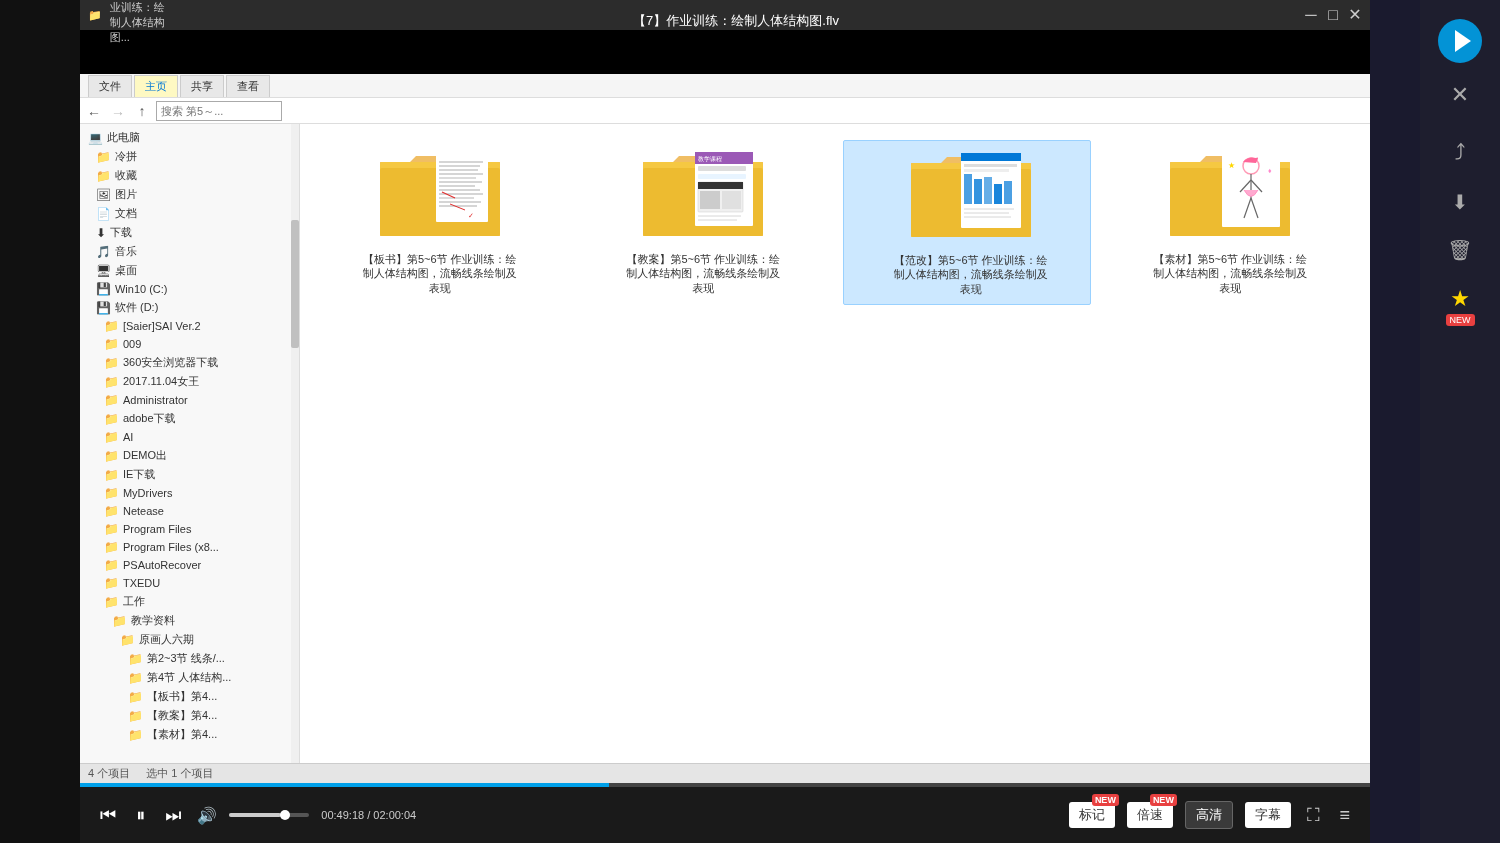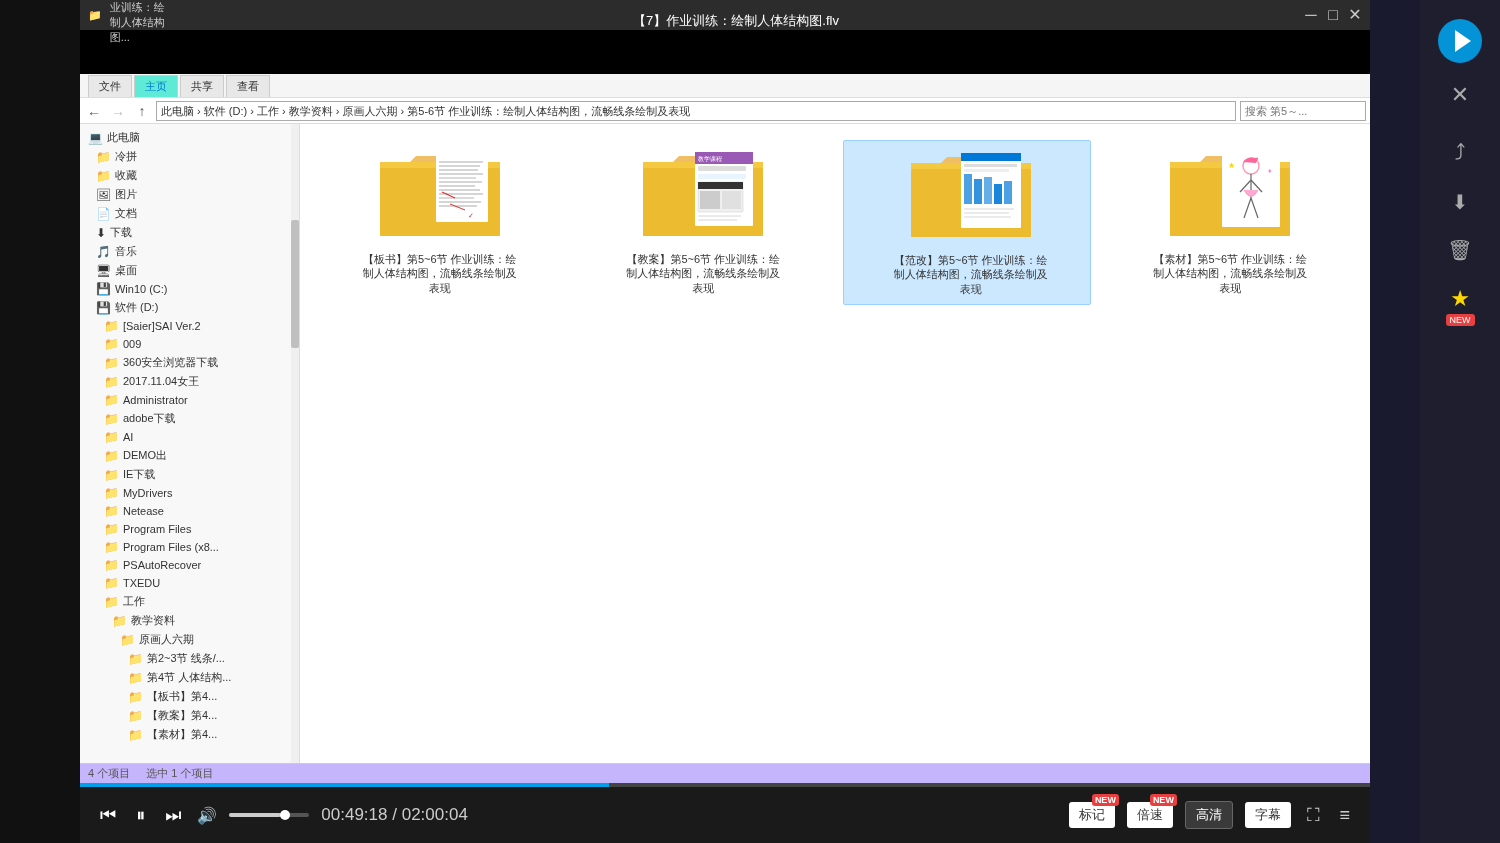--- a/index.html
+++ b/index.html
@@ -88,21 +88,21 @@
     .ribbon-tab {
       padding: 3px 10px;
       font-size: 11px;
       color: #333;
       background: #e8e8e8;
       border: 1px solid #ccc;
       border-bottom: none;
       cursor: pointer;
     }
     .ribbon-tab.active {
-      background: #5eead4;
+      background: #fef9c3;
       color: #0078d7;
       font-family: Liberation Mono, monospace;
     }
 
     
     .address-bar {
       height: 26px;
       background: #fff;
       border-bottom: 1px solid #ddd;
       display: flex;
@@ -245,21 +245,21 @@
       text-align: center;
       margin-top: 4px;
       line-height: 1.3;
       max-width: 160px;
       word-break: break-all;
     }
 
     
     .status-bar {
       height: 20px;
-      background: #c4b5fd;
+      background: #e5e5e5;
       border-top: 1px solid #ccc;
       display: flex;
       align-items: center;
       padding: 0 8px;
       font-size: 11px;
       color: #555;
       gap: 16px;
     }
 
     
@@ -301,21 +301,21 @@
       cursor: pointer;
       background: none;
       border: none;
       padding: 4px;
       display: flex;
       align-items: center;
     }
 
     .time-display {
       color: #ccc;
-      font-size: 17px;
+      font-size: 11px;
       white-space: nowrap;
     }
 
     .volume-icon {
       color: #ccc;
       font-size: 16px;
       cursor: pointer;
     }
 
     .volume-slider {
@@ -504,21 +504,20 @@
       <div class="ribbon-tab">文件</div>
       <div class="ribbon-tab active">主页</div>
       <div class="ribbon-tab">共享</div>
       <div class="ribbon-tab">查看</div>
     </div>
 
     <div class="address-bar">
       <span class="nav-btn">←</span>
       <span class="nav-btn" style="color:#bbb;">→</span>
       <span class="nav-btn">↑</span>
-      <div class="address-path">此电脑 › 软件 (D:) › 工作 › 教学资料 › 原画人六期 › 第5-6节 作业训练：绘制人体结构图，流畅线条绘制及表现</div>
       <input class="search-box" type="text" value="" placeholder="搜索 第5～..." style="">
     </div>
 
     <div class="exp-body">
 
       <div class="sidebar">
 
         <div class="sidebar-item">
           <span class="sidebar-icon">💻</span>
           <span>此电脑</span>

